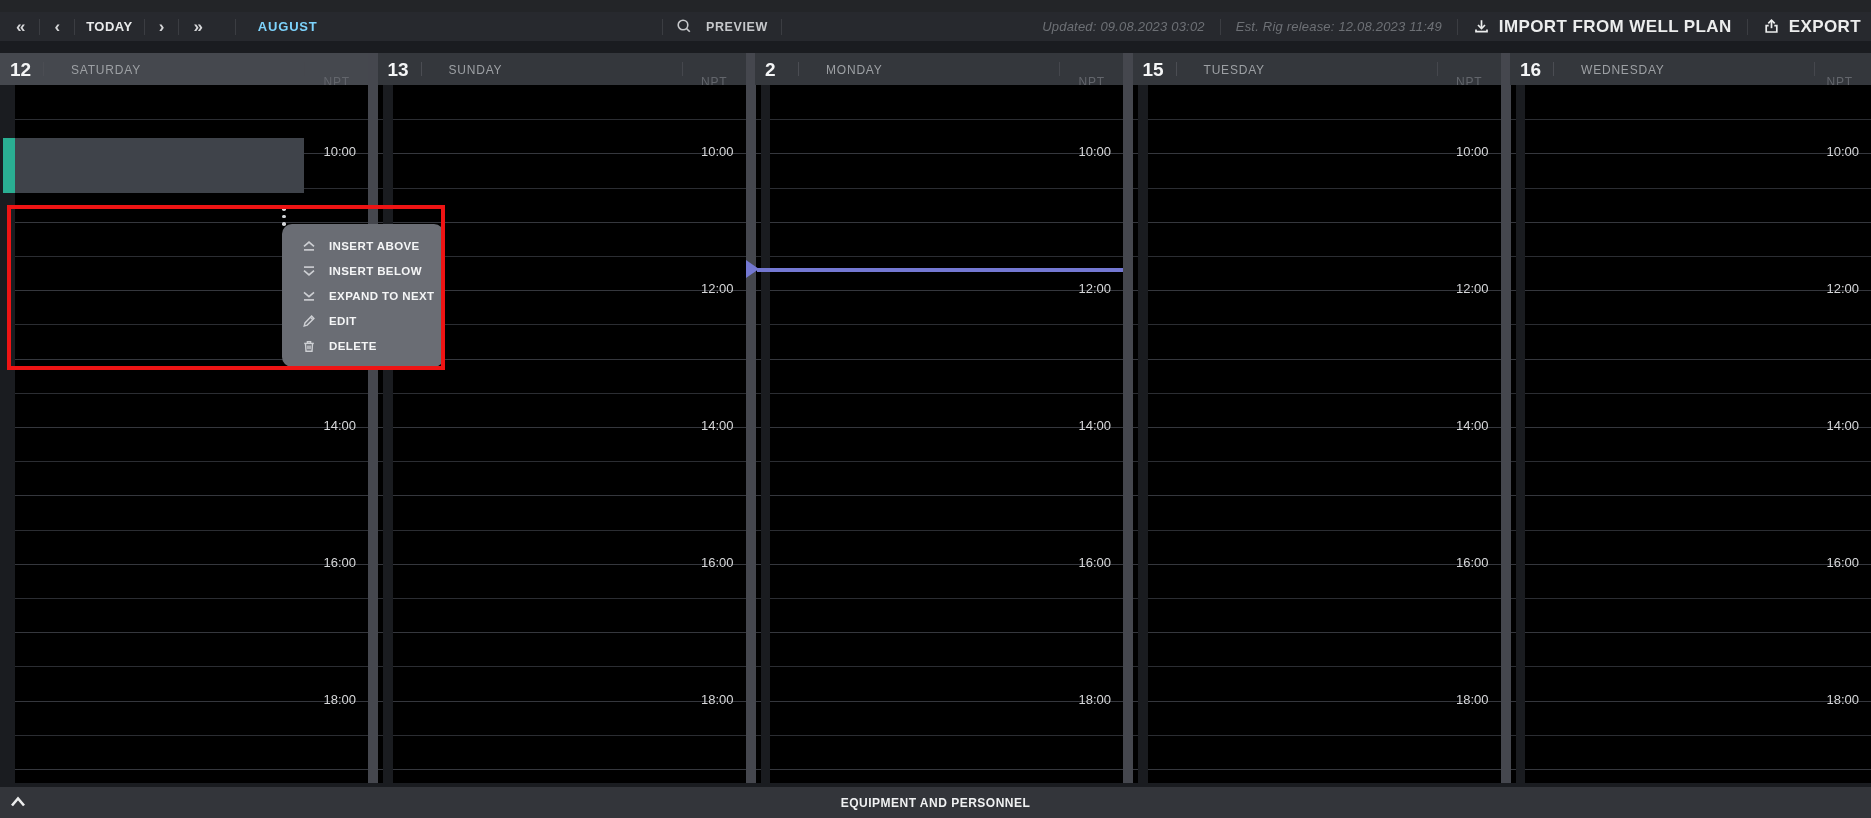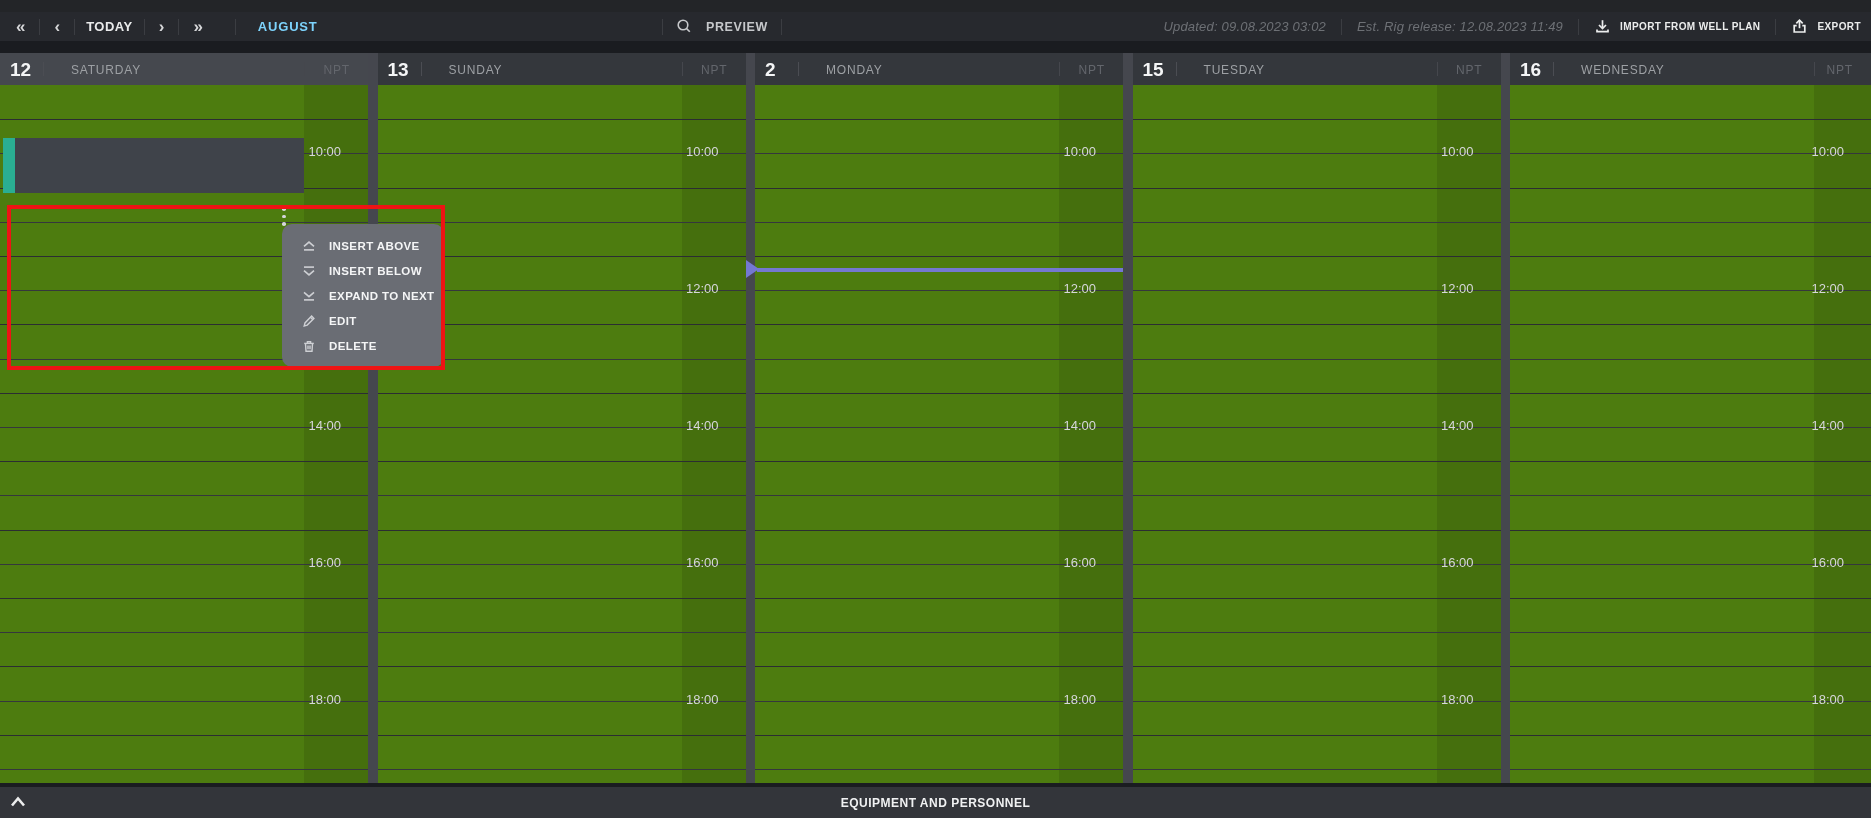--- a/index.html
+++ b/index.html
@@ -15,34 +15,34 @@
   .tb-right{position:absolute;right:10px;top:0;height:29px;display:flex;align-items:center;gap:15px;}
   .vsep-t{width:1px;height:16px;background:#3b3d42;}
   .tb-left .vsep-t{margin:0 11px;}
   .sp-wide{margin:0 22px 0 29px !important;}
   .nav-btn{font-size:17px;font-weight:bold;color:#d6d7d9;line-height:29px;cursor:pointer;padding:0 3px;}
   .today-btn{font-size:13px;font-weight:bold;color:#e9eaeb;letter-spacing:.5px;cursor:pointer;}
   .month-label{font-size:13px;font-weight:bold;color:#7dd3fc;letter-spacing:.8px;}
   .preview-label{font-size:12.5px;font-weight:bold;color:#c6c8cb;letter-spacing:.6px;}
   .meta-label{font-size:13px;font-style:italic;color:#6d7075;letter-spacing:.2px;}
   .tb-btn{display:flex;align-items:center;gap:9px;cursor:pointer;}
-  .tb-btn-label{font-size:10px;font-weight:bold;color:#eceded;letter-spacing:.4px;}
+  .tb-btn-label{font-size:17px;font-weight:bold;color:#eceded;letter-spacing:.4px;}
   .icn{display:inline-block;}
   .icn svg{display:block;}
 
   
   .day-col{position:absolute;top:53px;height:730px;}
   .col-header{position:absolute;left:0;top:0;width:100%;height:32px;background:#34373c;}
   .col-header.hl{background:#45484e;}
   .day-num{position:absolute;left:10px;top:6px;font-size:19px;font-weight:bold;color:#f4f5f6;}
   .hdr-sep{position:absolute;left:43px;top:9px;width:1px;height:14px;background:#4b4d53;}
   .day-name{position:absolute;left:71px;top:10px;font-size:12px;color:#9da0a4;letter-spacing:.8px;}
   .npt-hdr-sep{position:absolute;left:304px;top:9px;width:1px;height:14px;background:#45474d;}
-  .npt-label{position:absolute;right:18px;top:10px;font-size:12px;color:#63666c;letter-spacing:.8px;text-align:right;}
-  .col-content{position:absolute;left:0;top:32px;width:100%;height:698px;background:#4d7c0f;}
+  .npt-label{position:absolute;right:18px;top:22px;font-size:12px;color:#63666c;letter-spacing:.8px;text-align:right;}
+  .col-content{position:absolute;left:15px;top:32px;width:100%;height:698px;background:#000000;}
   .npt-strip{position:absolute;left:304px;top:0;width:64px;height:100%;background:rgba(0,0,0,.10);}
   .grid-line{position:absolute;left:0;width:100%;height:1px;}
   .grid-line.hour{background:#35373d;}
   .grid-line.half{background:#2b2d32;}
   .time-label{position:absolute;right:27px;width:60px;text-align:right;font-size:13px;color:#d6d7d9;
               height:16px;line-height:16px;z-index:3;}
   .gutter{position:absolute;top:53px;height:730px;width:10px;background:#45474e;}
 
   
   .event{position:absolute;background:#3f434a;z-index:5;cursor:pointer;}

